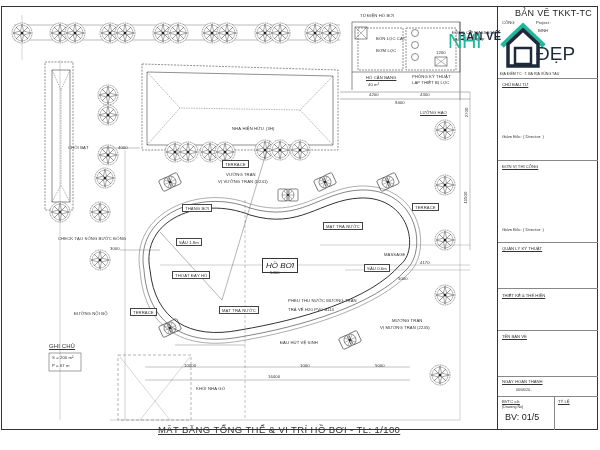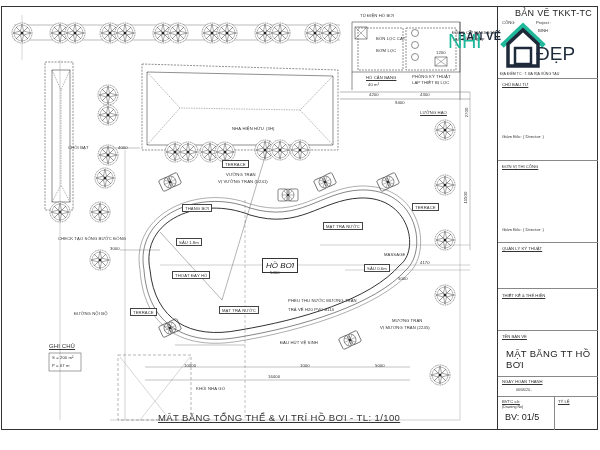--- a/index.html
+++ b/index.html
@@ -3,21 +3,21 @@
 <meta charset="utf-8">
 <style>
   html, body { margin: 0; padding: 0; background: #ffffff; }
   body { width: 600px; height: 450px; position: relative; overflow: hidden; font-family: "Liberation Sans", sans-serif; color: #222; }
   .sheet { position: absolute; left: 0; top: 0; width: 600px; height: 450px; background: #fff; }
   .frame { position: absolute; left: 1px; top: 6px; width: 597px; height: 424px; border: 1.5px solid #333; box-sizing: border-box; }
   svg.plan { position: absolute; left: 0; top: 0; }
   .lbl { position: absolute; font-size: 4.2px; color: #333; white-space: nowrap; letter-spacing: 0.1px; }
   .box-lbl { border: 0.6px solid #444; padding: 0.5px 2px; background: #fff; }
   .pool-lbl { position: absolute; font-size: 8px; border: 0.8px solid #333; padding: 2px 3px; background: #fff; }
-  .caption { position: absolute; left: 158px; top: 412px; font-size: 9.5px; text-decoration: underline; letter-spacing: 0.4px; color: #333; }
+  .caption { position: absolute; left: 158px; top: 424px; font-size: 9.5px; text-decoration: underline; letter-spacing: 0.4px; color: #333; }
   
   .tb { position: absolute; left: 497px; top: 6px; width: 101px; height: 424px; border-left: 1.5px solid #333; box-sizing: border-box; }
   .tb-row { position: absolute; left: 0; width: 100%; border-top: 0.8px solid #888; box-sizing: border-box; }
   .tb-head { position: absolute; font-size: 4.2px; color: #333; text-decoration: underline; }
   .tb-text { position: absolute; font-size: 4.2px; color: #333; }
   .tb-title-big { position: absolute; font-size: 9.5px; color: #222; letter-spacing: 0.3px; }
   .tb-top-title { position: absolute; left: 17px; top: 2px; font-size: 9px; color: #222; letter-spacing: 0.3px; }
   .logo { position: absolute; left: 448px; top: 18px; width: 130px; height: 52px; }
   .logo-banve { position: absolute; left: 10px; top: 12px; font-size: 11px; font-weight: bold; color: #1e2a3a; letter-spacing: 0.3px; }
   .logo-nhi { position: absolute; left: 0px; top: 12px; font-size: 20px; font-weight: normal; color: #1fb89a; letter-spacing: -0.5px; }
@@ -234,21 +234,20 @@
     <div class="tb-text" style="left:4px;top:221px;">Giám Đốc: ( Director: )</div>
 
     <div class="tb-row" style="top:236px;"></div>
     <div class="tb-head" style="left:4px;top:240px;">QUẢN LÝ KỸ THUẬT</div>
 
     <div class="tb-row" style="top:282px;"></div>
     <div class="tb-head" style="left:4px;top:287px;">THIẾT KẾ &amp; THỂ HIỆN</div>
 
     <div class="tb-row" style="top:324px;"></div>
     <div class="tb-head" style="left:4px;top:328px;">TÊN BẢN VẼ</div>
-    <div class="tb-title-big" style="left:8px;top:342px;">MẶT BẰNG TT HỒ BƠI</div>
 
     <div class="tb-row" style="top:370px;"></div>
     <div class="tb-head" style="left:4px;top:373px;">NGÀY HOÀN THÀNH</div>
     <div class="tb-text" style="left:18px;top:382px;font-size:3.6px;">06/06/20..</div>
 
     <div class="tb-row" style="top:390px;"></div>
     <div class="tb-head" style="left:4px;top:393px;">BVTC số:</div>
     <div class="tb-text" style="left:4px;top:399px;font-size:3.6px;">(Drawing No)</div>
     <div class="tb-head" style="left:60px;top:393px;">TỶ LỆ</div>
     <div style="position:absolute;left:56px;top:390px;width:0.8px;height:34px;background:#888;"></div>

